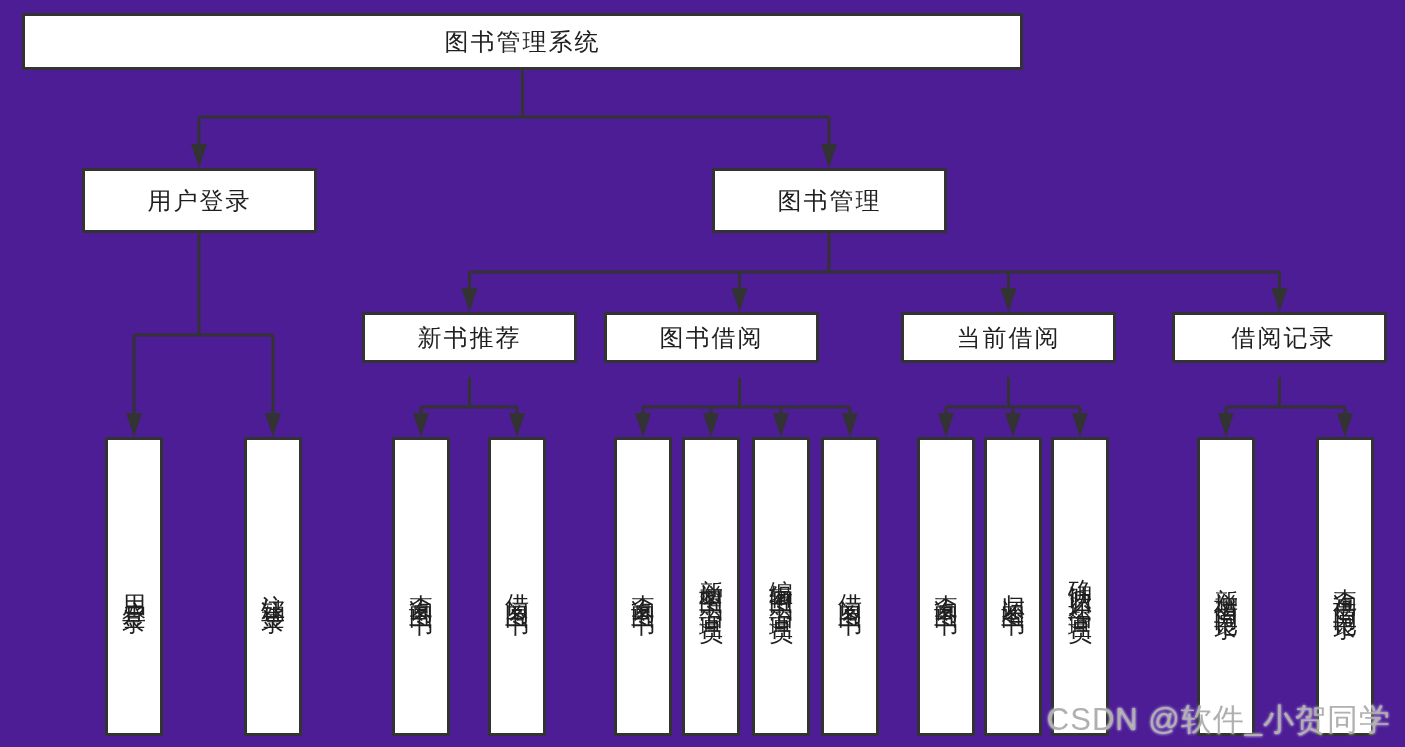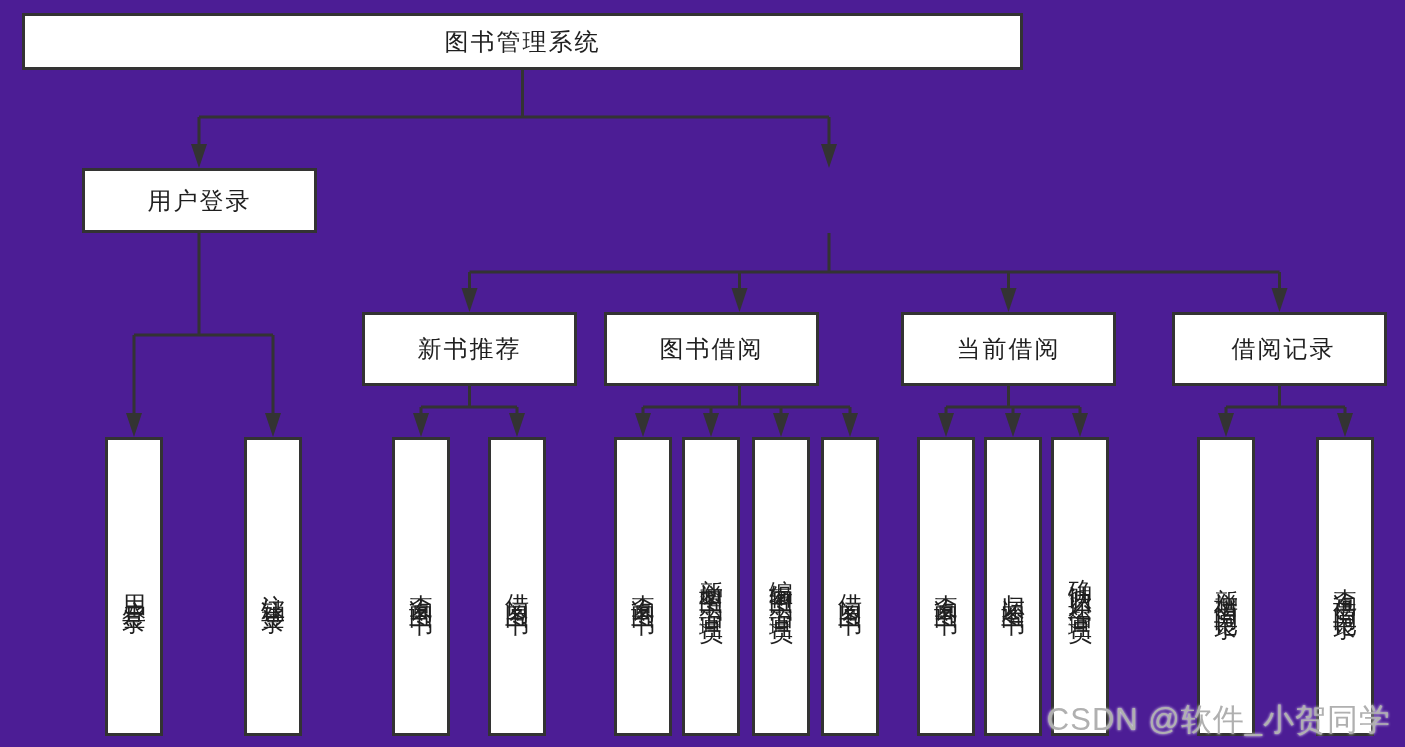--- a/index.html
+++ b/index.html
@@ -26,21 +26,21 @@
     justify-content: center;
     color: #1f1f1f;
     font-size: 24px;
     letter-spacing: 2px;
     white-space: nowrap;
   }
   .node.root   { left: 22px;  top: 13px;  width: 1001px; height: 57px; }
   .node.l2     { top: 168px; height: 65px; width: 235px; }
   .node.l2a    { left: 82px; }
   .node.l2b    { left: 712px; }
-  .node.l3     { top: 312px; height: 74px; width: 215px; }
+  .node.l3     { top: 312px; height: 51px; width: 215px; }
   .node.l3a    { left: 362px; }
   .node.l3b    { left: 604px; }
   .node.l3c    { left: 901px; }
   .node.l3d    { left: 1172px; padding-left: 8px; }
   .node.leaf   { top: 437px; height: 299px; width: 58px; }
   .leaf .vtext {
     writing-mode: vertical-rl;
     text-orientation: mixed;
     font-size: 24px;
     letter-spacing: 6px;
@@ -100,20 +100,21 @@
       <polygon points="1005,413 1021,413 1013,437"></polygon>
       <polygon points="1072,413 1088,413 1080,437"></polygon>
       <polygon points="1218,413 1234,413 1226,437"></polygon>
       <polygon points="1337,413 1353,413 1345,437"></polygon>
     </g>
   </svg>
 
   <div class="node root">图书管理系统</div>
 
   <div class="node l2 l2a">用户登录</div>
+  <div class="node l2 l2b">图书管理</div>
 
   <div class="node l3 l3a">新书推荐</div>
   <div class="node l3 l3b">图书借阅</div>
   <div class="node l3 l3c">当前借阅</div>
   <div class="node l3 l3d">借阅记录</div>
 
   <div class="node leaf" style="left:105px">
     <span class="vtext">用户登录</span>
   </div>
   <div class="node leaf" style="left:244px">

